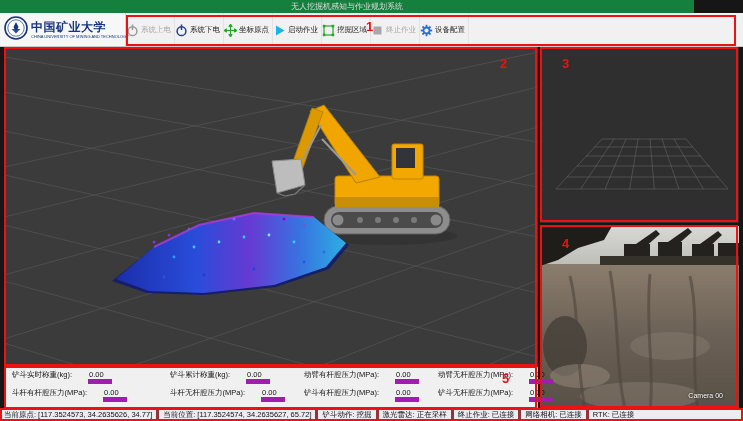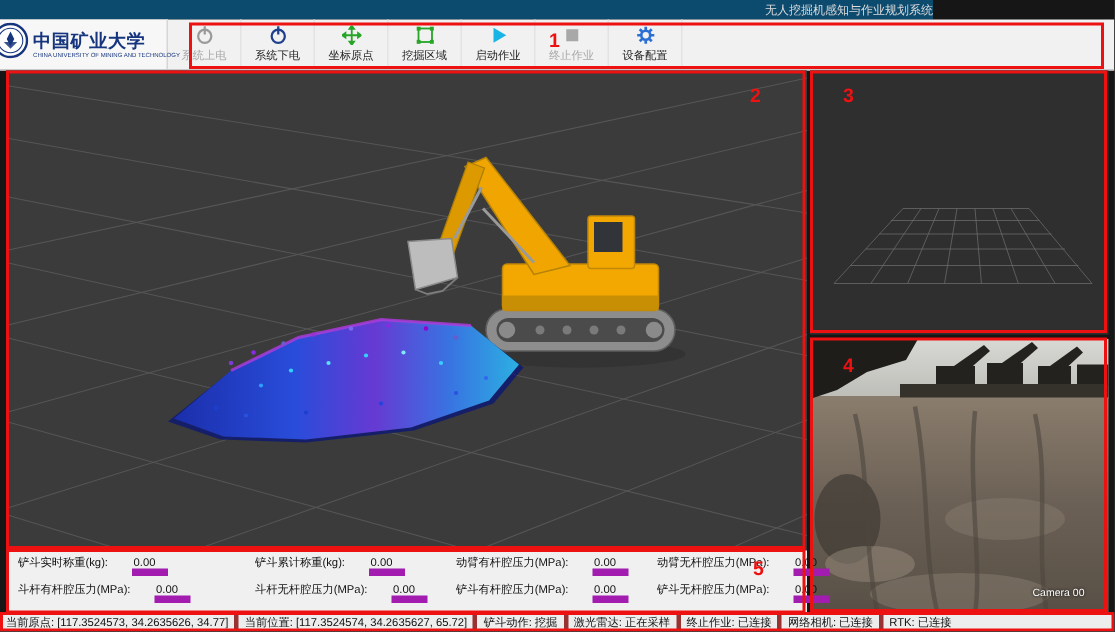--- a/index.html
+++ b/index.html
@@ -1,30 +1,30 @@
 <!DOCTYPE html>
 <html><head>
 <meta charset="utf-8">
 <style>
   * { margin:0; padding:0; box-sizing:border-box; }
   body { background:#2a2a2a; font-family:"Liberation Sans","DejaVu Sans",sans-serif; }
   .window { position:relative; width:743px; height:421px; background:#161616; overflow:hidden; }
 
-  .titlebar { position:absolute; left:0; top:0; width:622px; height:13px; background:#0c4a6e;
-              color:#dcdcdc; font-size:8px; line-height:13px; text-align:right; }
+  .titlebar { position:absolute; left:0; top:0; width:694px; height:13px; background:#15803d;
+              color:#dcdcdc; font-size:8px; line-height:13px; text-align:center; }
 
   .toolbar { position:absolute; left:0; top:13px; width:743px; height:34px; background:#f1f1f1;
              border-bottom:1px solid #c9c9c9; display:flex; }
-  .logo { width:112px; display:flex; align-items:center; padding-left:4px; gap:3px;
-          border-right:1px solid #d6d6d6; background:#f7f7f7; flex:0 0 auto;justify-content:center; }
+  .logo { width:126px; display:flex; align-items:center; padding-left:4px; gap:3px;
+          border-right:1px solid #d6d6d6; background:#f7f7f7; flex:0 0 auto; }
   .logo-text { display:flex; flex-direction:column; line-height:1; }
   .logo-cn { font-size:12px; font-weight:bold; color:#16357e; letter-spacing:0.5px; white-space:nowrap; }
   .logo-en { font-size:4px; color:#16357e; margin-top:2px; white-space:nowrap; }
   .tb-buttons { display:flex; }
-  .tb-btn { width:49px; display:flex; flex-direction:column; align-items:center; justify-content:center;
+  .tb-btn { width:49px; display:flex; flex-direction:row; align-items:center; justify-content:flex-start;
             gap:2px; cursor:pointer; border-right:1px solid #e3e3e3; }
   .tb-label { font-size:7.5px; color:#222; white-space:nowrap; }
   .tb-btn.disabled .tb-label { color:#a8a8a8; }
   .tb-icon { height:13px; display:block; }
 
   .view-main { position:absolute; left:4px; top:47px; width:534px; height:320px; background:#3b3b3b; }
   .view-aux  { position:absolute; left:540px; top:47px; width:199px; height:176px; background:#2f2f2f; }
   .view-cam  { position:absolute; left:540px; top:226px; width:199px; height:183px; background:#6b6055; }
   .cam-label { position:absolute; right:16px; bottom:10px; color:#fff; font-size:7px; text-shadow:0 0 2px #000; }
 
@@ -95,36 +95,36 @@
               <polygon points="6.5,13 4.8,10.6 8.2,10.6"></polygon>
               <polygon points="0,6.5 2.4,4.8 2.4,8.2"></polygon>
               <polygon points="13,6.5 10.6,4.8 10.6,8.2"></polygon>
             </svg>
         </span>
         <span class="tb-label">坐标原点</span>
       </div>
       <div class="tb-btn">
         <span class="tb-icon">
           <svg width="13" height="13" viewBox="0 0 13 13">
+              <polygon points="3,1.5 11.5,6.5 3,11.5" fill="#19b4e6"></polygon>
+            </svg>
+        </span>
+        <span class="tb-label">启动作业</span>
+      </div>
+      <div class="tb-btn">
+        <span class="tb-icon">
+          <svg width="13" height="13" viewBox="0 0 13 13">
               <rect x="2" y="2" width="9" height="9" fill="none" stroke="#27a527" stroke-width="1.2"></rect>
               <rect x="0.8" y="0.8" width="2.6" height="2.6" fill="#27a527"></rect>
               <rect x="9.6" y="0.8" width="2.6" height="2.6" fill="#27a527"></rect>
               <rect x="0.8" y="9.6" width="2.6" height="2.6" fill="#27a527"></rect>
               <rect x="9.6" y="9.6" width="2.6" height="2.6" fill="#27a527"></rect>
             </svg>
         </span>
         <span class="tb-label">挖掘区域</span>
-      </div>
-      <div class="tb-btn">
-        <span class="tb-icon">
-          <svg width="13" height="13" viewBox="0 0 13 13">
-              <polygon points="3,1.5 11.5,6.5 3,11.5" fill="#19b4e6"></polygon>
-            </svg>
-        </span>
-        <span class="tb-label">启动作业</span>
       </div>
       <div class="tb-btn disabled">
         <span class="tb-icon">
           <svg width="13" height="13" viewBox="0 0 13 13">
               <rect x="2.5" y="2.5" width="8" height="8" fill="#a8a8a8"></rect>
             </svg>
         </span>
         <span class="tb-label">终止作业</span>
       </div>
       <div class="tb-btn">

